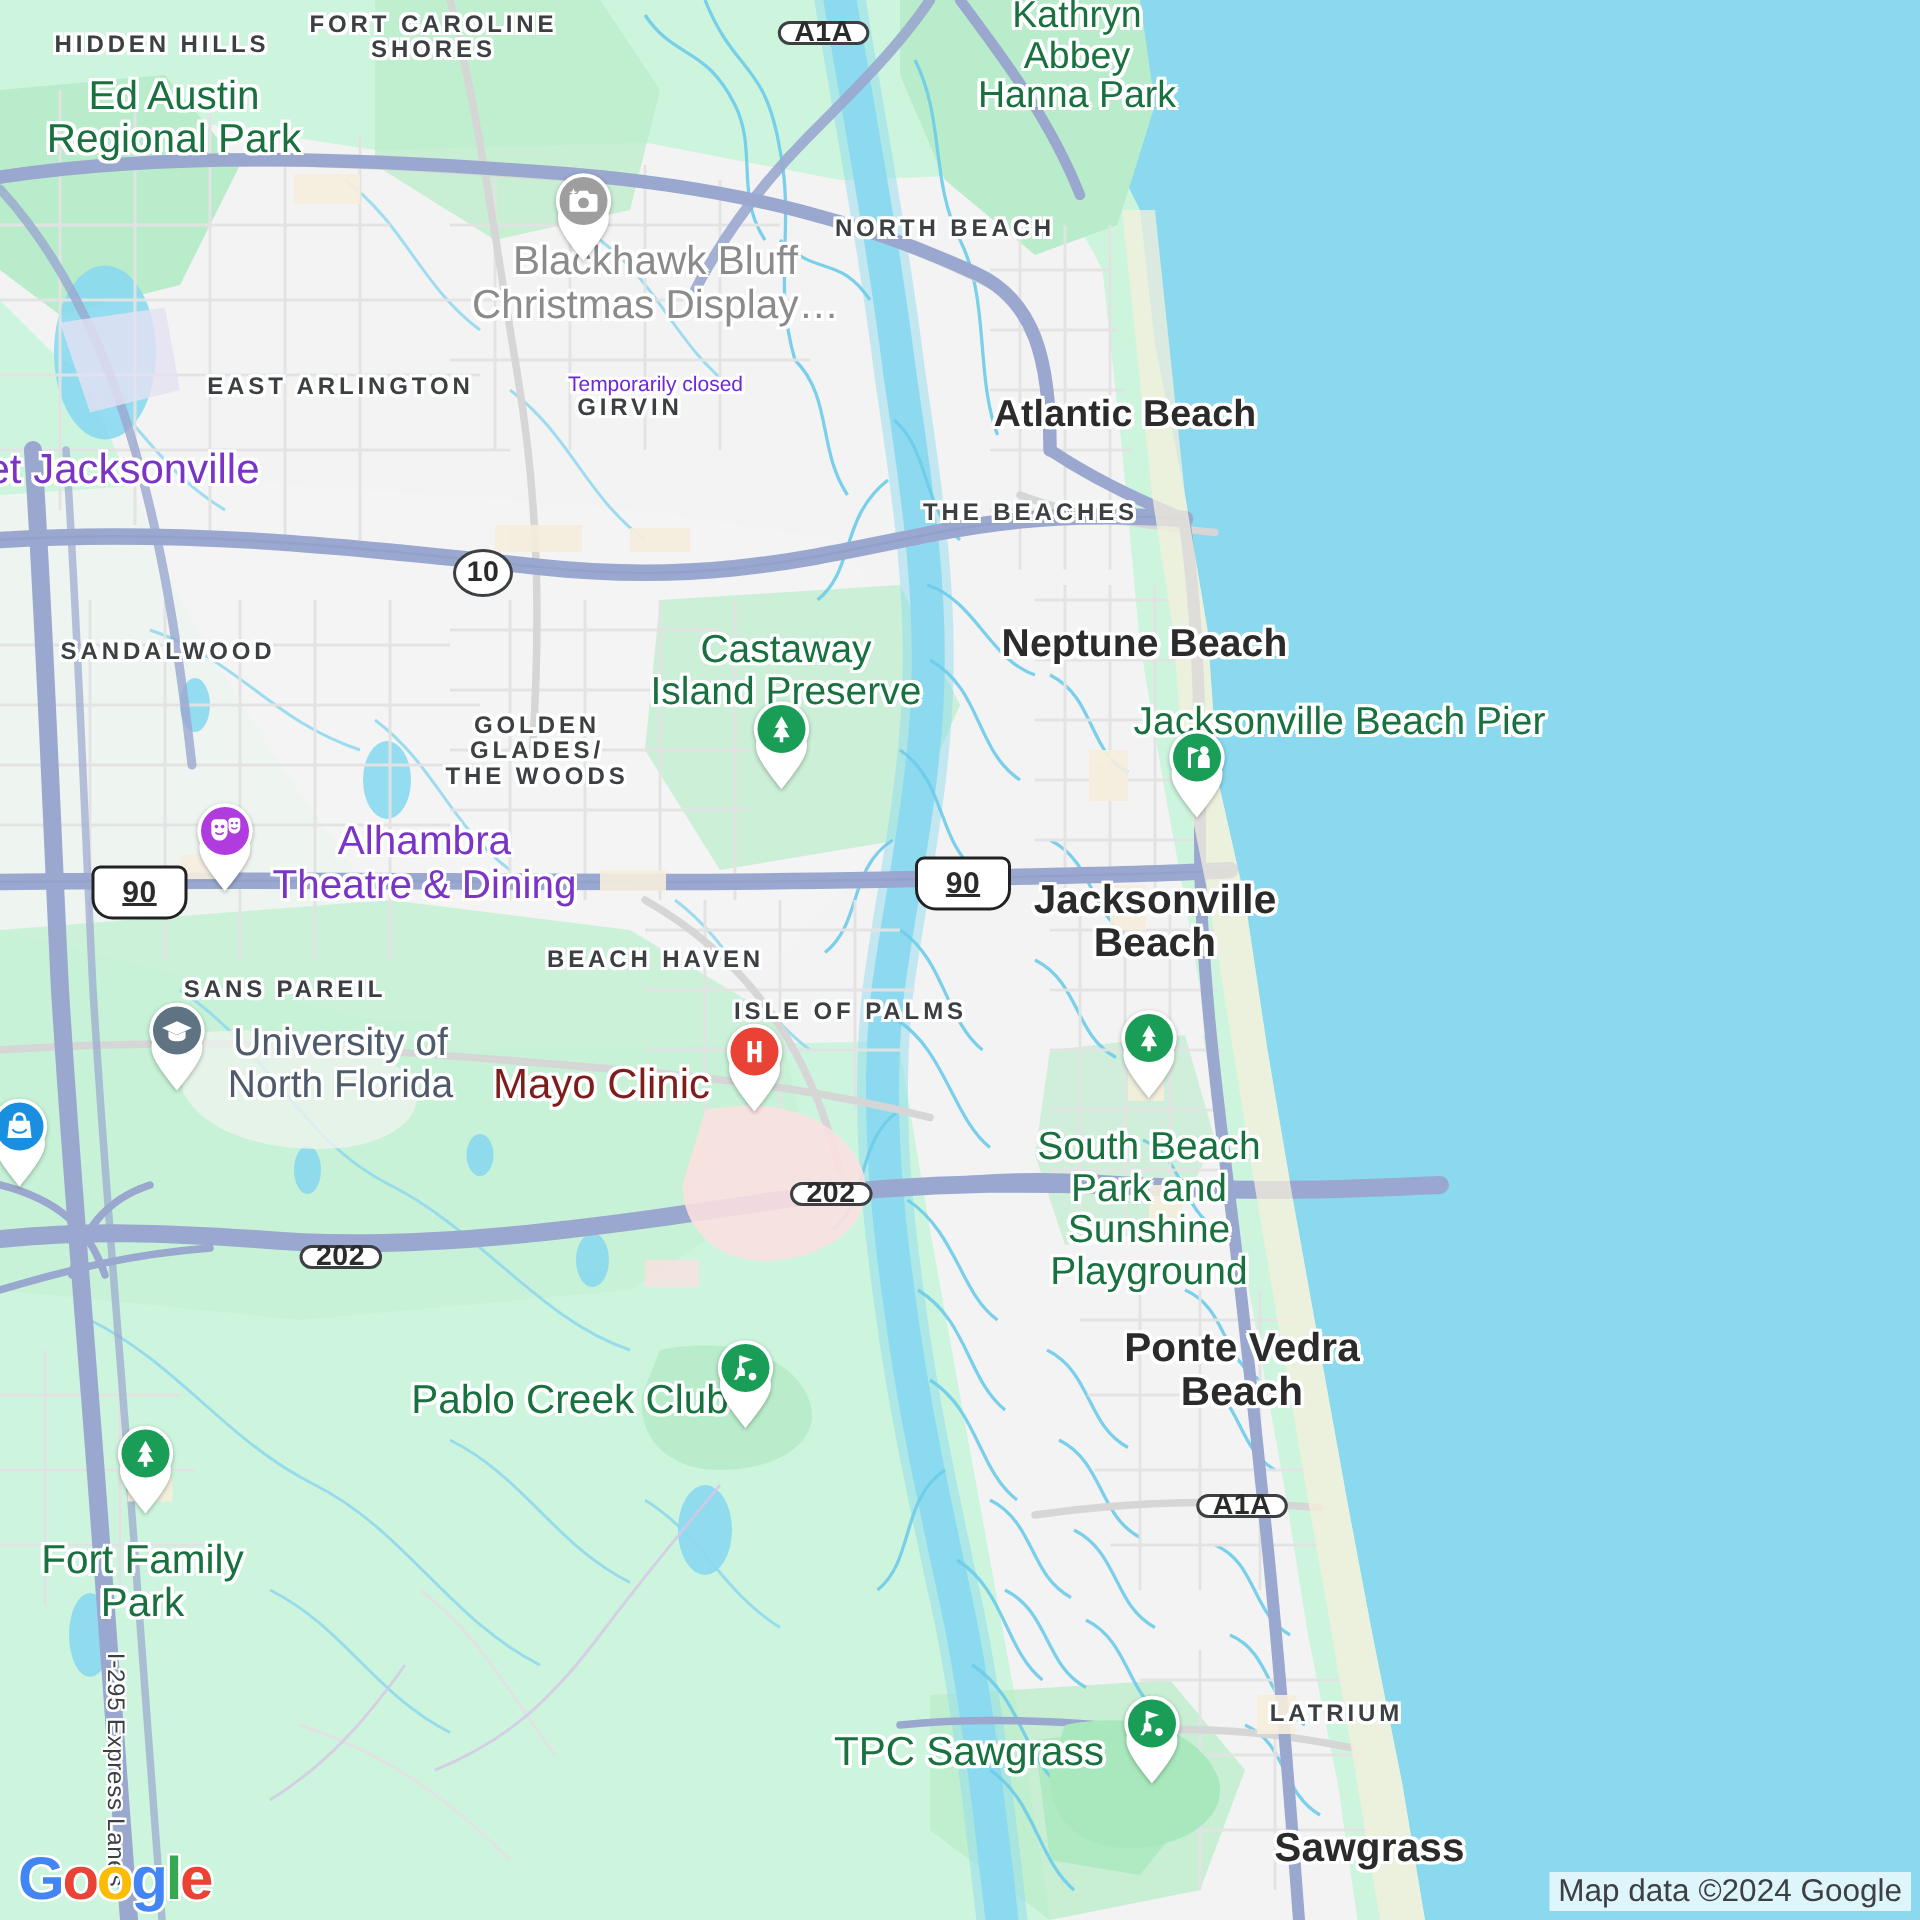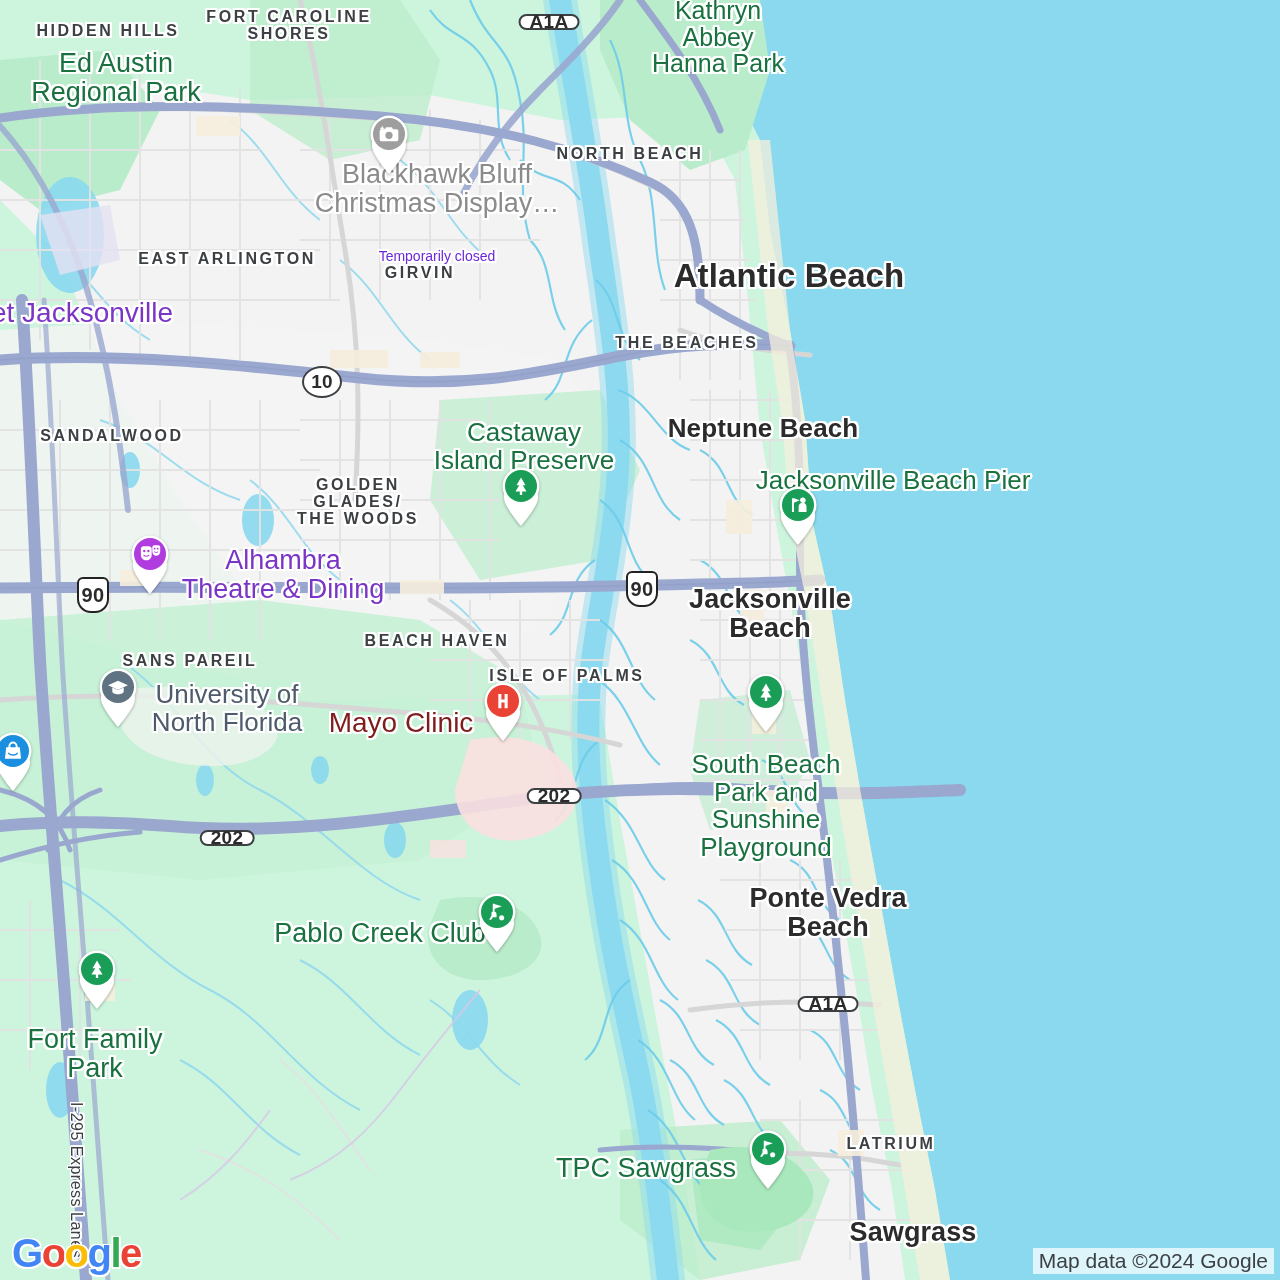--- a/index.html
+++ b/index.html
@@ -125,24 +125,25 @@
     border: 2.5px solid #3c4043;
     border-radius: 50%;
   }
   .shield.rounded {
     padding: 2px 9px;
     height: 16px;
     border: 2.5px solid #3c4043;
     border-radius: 9px;
   }
   .shield.us {
-    width: 32px; height: 36px;
+    width: 64px; height: 36px;
     border: 2.5px solid #222;
     border-radius: 6px 6px 14px 14px;
     font-size: 20px;
+    text-decoration: underline;
   }
 
   
   .pin {
     position: absolute;
     width: 46px; height: 62px;
     transform: translate(-50%, -100%);
     cursor: pointer;
   }
   .pin svg { display: block; width: 46px; height: 62px;
@@ -414,21 +415,21 @@
       <g fill="none" stroke="#d6c8e6" stroke-width="2" opacity=".8">
         <path d="M290,1180 C340,1160 370,1130 400,1090 C430,1050 455,1020 480,990"></path>
         <path d="M180,1200 C220,1175 245,1145 270,1110"></path>
       </g>
 
       <path d="M40,215 L110,205 L120,260 L60,275 Z" fill="#e5e1f2" opacity=".8"></path>
     </g>
   </svg>
 
   <div id="label-layer">
-      <div class="lbl city" style="left: 750px; top: 276px; font-size: 33px; margin-left: 39px;"><span>Atlantic Beach</span></div>
+      <div class="lbl city" style="left: 750px; top: 276px; font-size: 25px;"><span>Atlantic Beach</span></div>
       <div class="lbl city" style="left: 763px; top: 429px; font-size: 26px;"><span>Neptune Beach</span></div>
       <div class="lbl city" style="left: 770px; top: 614px; font-size: 27px;"><span>Jacksonville</span><span>Beach</span></div>
       <div class="lbl city" style="left: 828px; top: 913px; font-size: 27px;"><span>Ponte Vedra</span><span>Beach</span></div>
       <div class="lbl city" style="left: 913px; top: 1232px; font-size: 27px;"><span>Sawgrass</span></div>
       <div class="lbl hood" style="left: 108px; top: 31px;"><span>HIDDEN HILLS</span></div>
       <div class="lbl hood" style="left: 289px; top: 26px;"><span>FORT CAROLINE</span><span>SHORES</span></div>
       <div class="lbl hood" style="left: 630px; top: 154px;"><span>NORTH BEACH</span></div>
       <div class="lbl hood" style="left: 227px; top: 259px;"><span>EAST ARLINGTON</span></div>
       <div class="lbl hood" style="left: 420px; top: 273px;"><span>GIRVIN</span></div>
       <div class="lbl hood" style="left: 687px; top: 343px;"><span>THE BEACHES</span></div>

